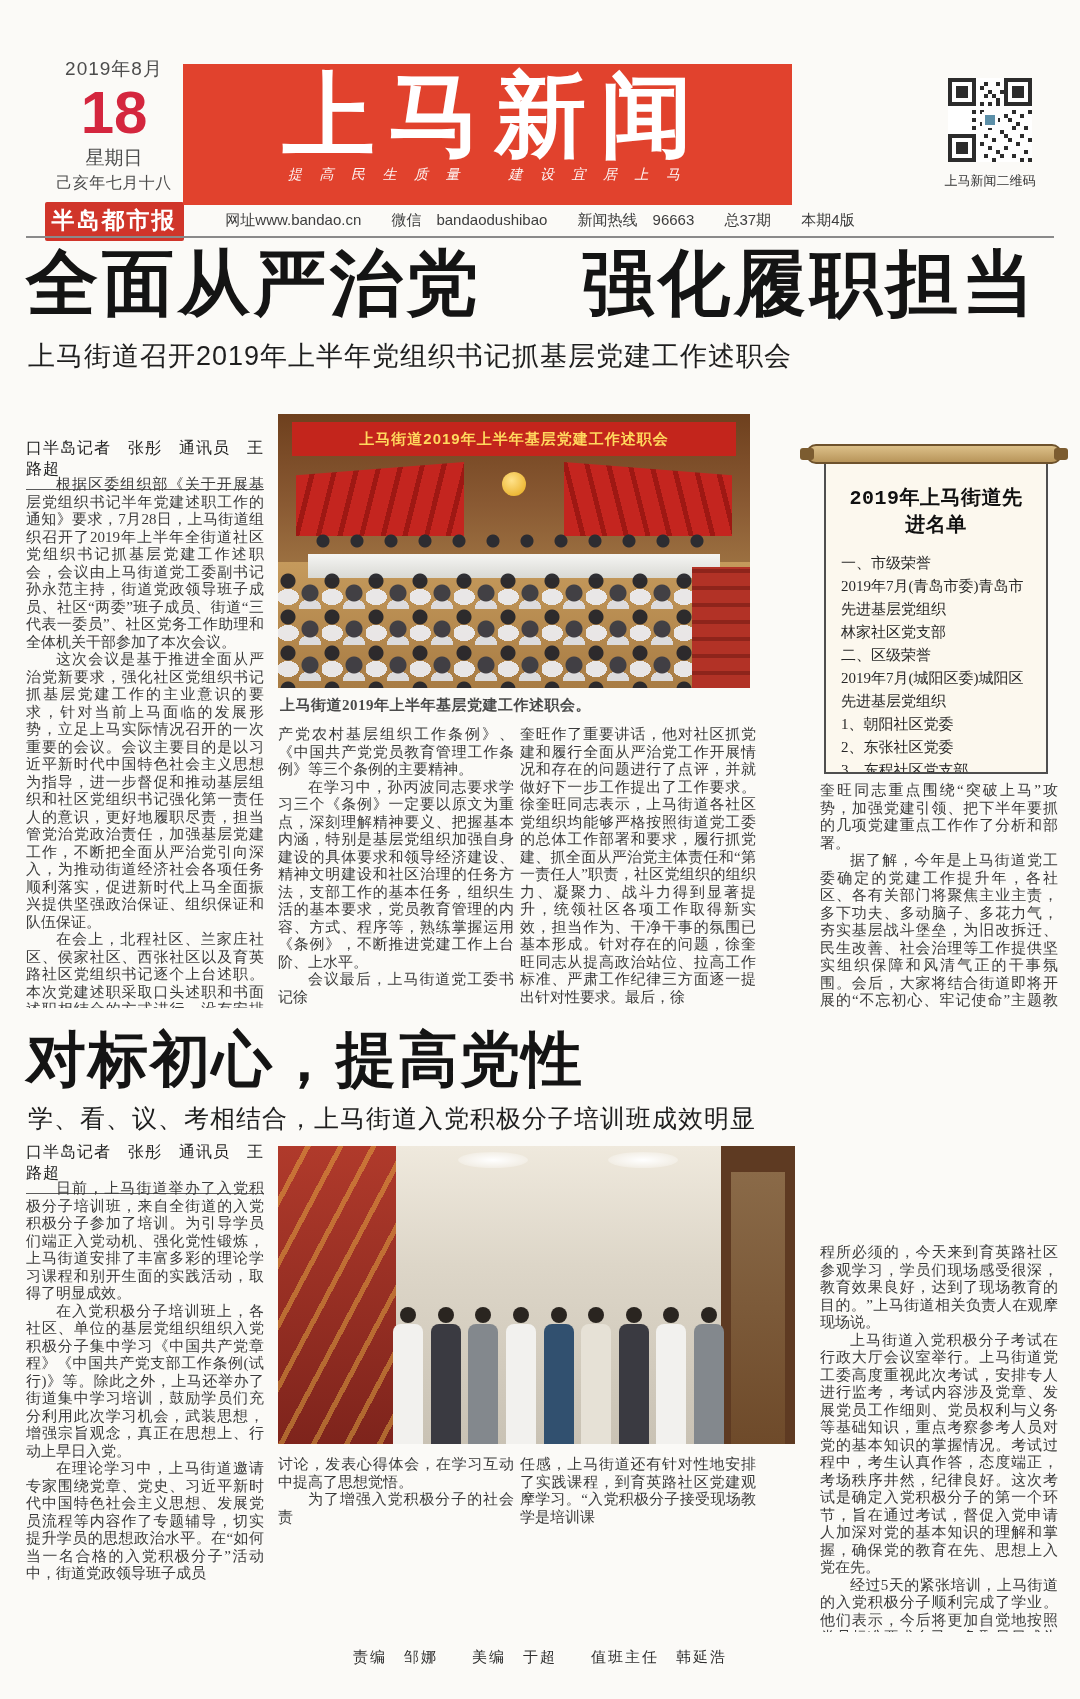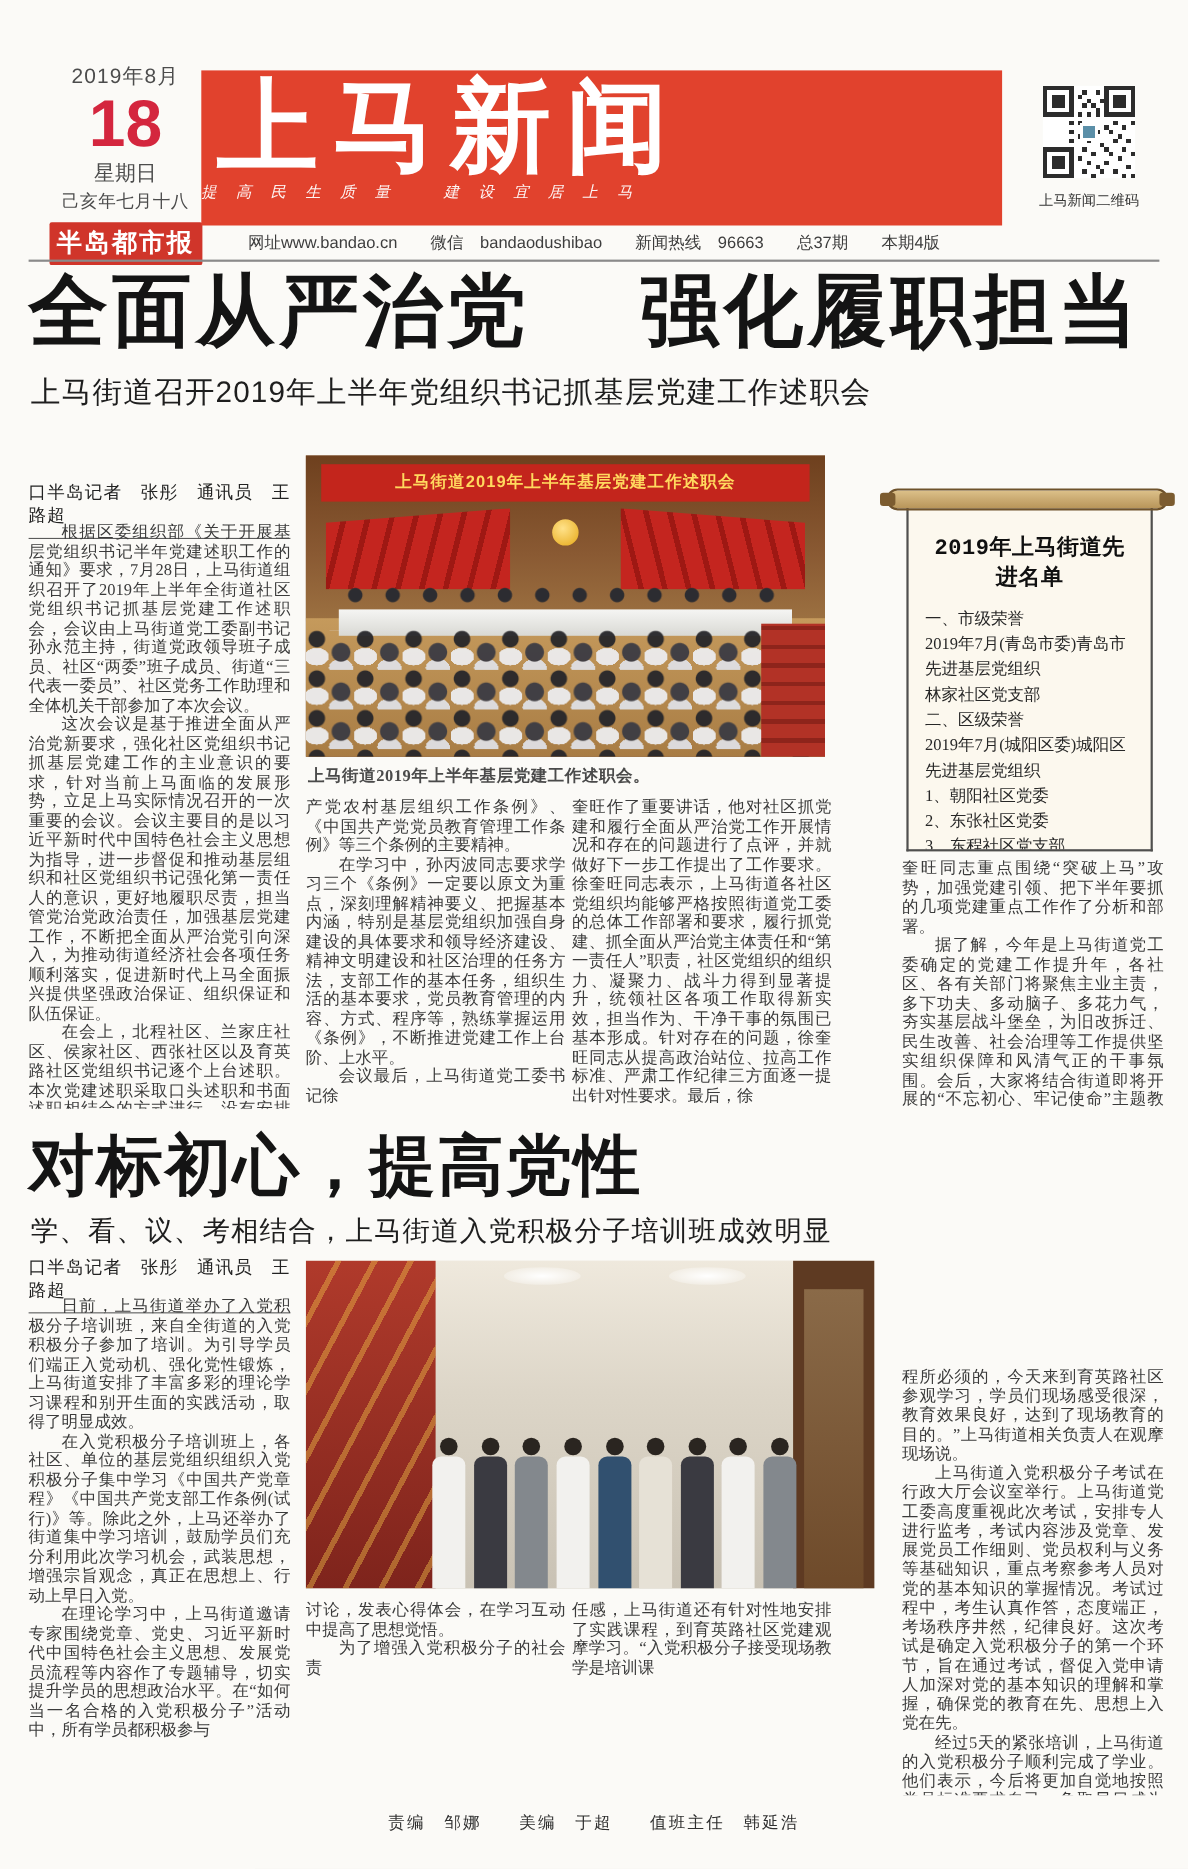--- a/index.html
+++ b/index.html
@@ -12,22 +12,22 @@
   .date-block { position:absolute; left:44px; top:56px; width:140px; text-align:center;
                 font-family:"Liberation Sans","DejaVu Sans",sans-serif; }
   .date-month { font-size:19px; color:#4c4c4c; letter-spacing:1px; }
   .date-day   { font-size:60px; line-height:1.02; font-weight:800; color:#d4263e; }
   .date-weekday { font-size:19px; color:#4c4c4c; margin-top:2px; }
   .date-lunar { font-size:16px; color:#4c4c4c; margin-top:2px; letter-spacing:.5px; }
   .paper-logo { display:inline-block; margin-top:8px; background:#d0352a; color:#fff;
                 font-size:23px; font-weight:bold; padding:3px 7px 5px;
                 letter-spacing:2px; border-radius:2px; }
 
-  .masthead-banner { position:absolute; left:183px; top:64px; width:728px; height:141px;
-                     background:#e1422d; }
+  .masthead-banner { position:absolute; left:183px; top:64px; width:609px; height:141px;
+                     background:#e1422d; text-align:center; }
   .masthead-title { color:#fff; font-size:92px; line-height:1.04; font-weight:900;
                     letter-spacing:14px; font-family:"Liberation Sans","DejaVu Sans",sans-serif;
                     padding-top:4px; text-indent:14px; }
   .masthead-slogan { color:#ffffff; font-size:14px; letter-spacing:7px; font-style:italic;
                      margin-top:2px; opacity:.95; }
 
   .qr-block { position:absolute; left:938px; top:78px; width:104px; text-align:center; }
   .qr-block svg { width:84px; height:84px; background:#fff; }
   .qr-caption { font-size:13px; color:#333; margin-top:6px;
                 font-family:"Liberation Sans","DejaVu Sans",sans-serif; }
@@ -266,21 +266,21 @@
     <p>据了解，今年是上马街道党工委确定的党建工作提升年，各社区、各有关部门将聚焦主业主责，多下功夫、多动脑子、多花力气，夯实基层战斗堡垒，为旧改拆迁、民生改善、社会治理等工作提供坚实组织保障和风清气正的干事氛围。会后，大家将结合街道即将开展的“不忘初心、牢记使命”主题教育活动，大张旗鼓地组织社区党员干部学习，进一步凝聚思想共识、汇聚发展合力，激发干事创业热情。</p>
   </div>
 
   <div class="a2-headline">对标初心，提高党性</div>
   <div class="a2-sub">学、看、议、考相结合，上马街道入党积极分子培训班成效明显</div>
   <div class="byline a2-byline">口半岛记者　张彤　通讯员　王路超</div>
 
   <div class="col a2-col1">
     <p>日前，上马街道举办了入党积极分子培训班，来自全街道的入党积极分子参加了培训。为引导学员们端正入党动机、强化党性锻炼，上马街道安排了丰富多彩的理论学习课程和别开生面的实践活动，取得了明显成效。</p>
     <p>在入党积极分子培训班上，各社区、单位的基层党组织组织入党积极分子集中学习《中国共产党章程》《中国共产党支部工作条例(试行)》等。除此之外，上马还举办了街道集中学习培训，鼓励学员们充分利用此次学习机会，武装思想，增强宗旨观念，真正在思想上、行动上早日入党。</p>
-    <p>在理论学习中，上马街道邀请专家围绕党章、党史、习近平新时代中国特色社会主义思想、发展党员流程等内容作了专题辅导，切实提升学员的思想政治水平。在“如何当一名合格的入党积极分子”活动中，所有学员都积极参与</p>
+    <p>在理论学习中，上马街道邀请专家围绕党章、党史、习近平新时代中国特色社会主义思想、发展党员流程等内容作了专题辅导，切实提升学员的思想政治水平。在“如何当一名合格的入党积极分子”活动中，街道党政领导班子成员</p>
   </div>
 
   <div class="photo2">
     <div class="p2-light a"></div>
     <div class="p2-light b"></div>
     <div class="p2-redwall"></div>
     <div class="p2-door"></div>
     <div class="p2-crowd">
       <div class="person">
           <i class="head"></i>

